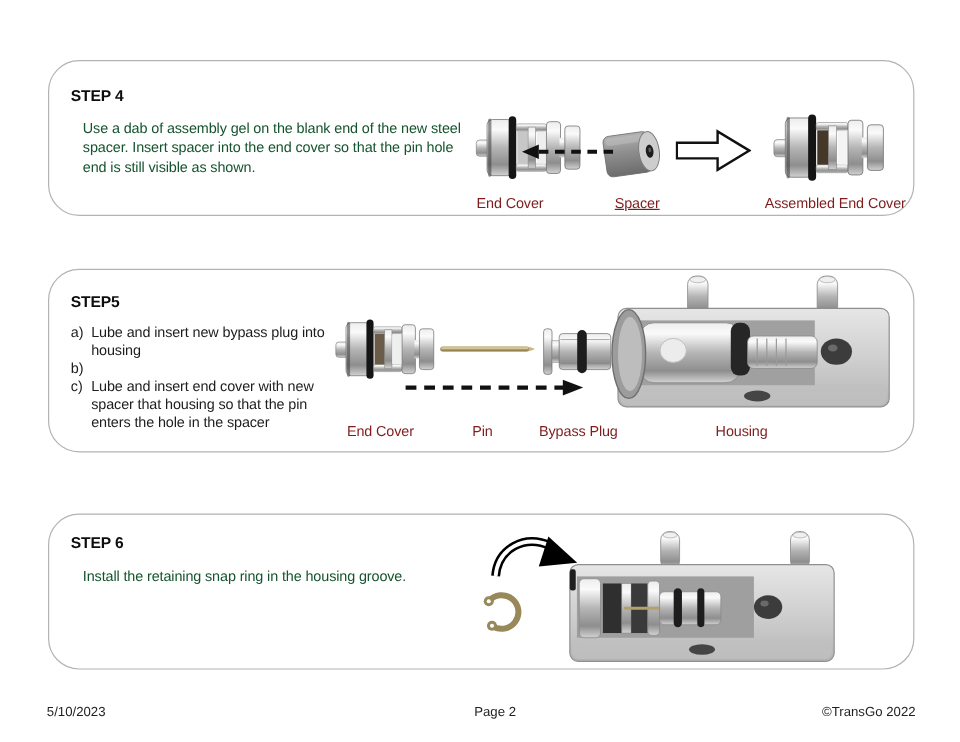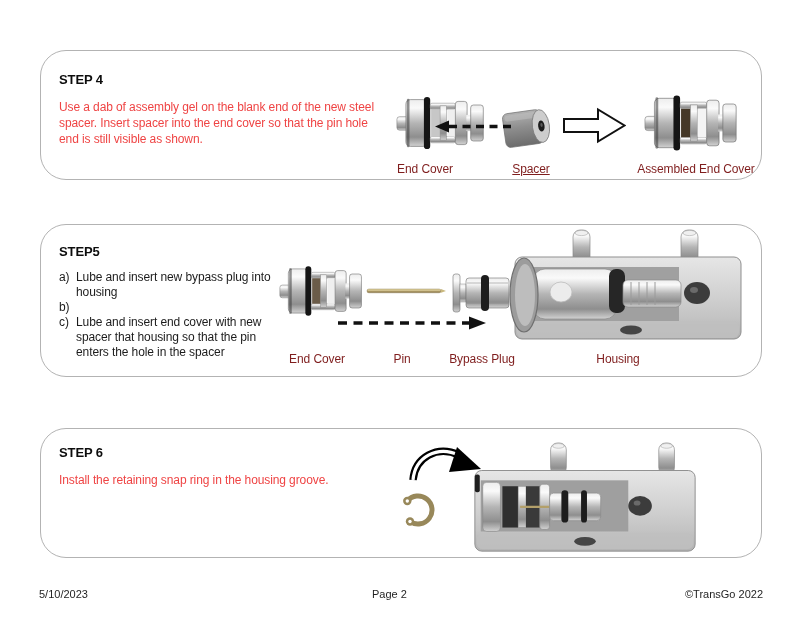--- a/index.html
+++ b/index.html
@@ -15,40 +15,40 @@
   #box-step5{top:224px;height:153px;}
   #box-step6{top:428px;height:130px;}
   .step-title{
     position:absolute;left:18px;margin:0;font-size:13px;font-weight:bold;
     color:#0d0d0d;letter-spacing:-0.1px;
   }
   #box-step4 .step-title{top:21px;}
   #box-step5 .step-title{top:19px;}
   #box-step6 .step-title{top:16px;}
   .step-body{
-    position:absolute;left:18px;font-size:12px;line-height:16px;
-    color:#ef4444;white-space:pre-line;letter-spacing:-0.1px;
+    position:absolute;left:28px;font-size:12px;line-height:16px;
+    color:#14532d;white-space:pre-line;letter-spacing:-0.1px;
   }
   #box-step4 .step-body{top:48px;}
   #box-step6 .step-body{top:43px;}
   .step-list{position:absolute;left:18px;top:45px;font-size:12px;line-height:15px;letter-spacing:-0.1px;}
   .step-list .row{display:flex;}
   .step-list .marker{width:17px;flex:0 0 17px;}
   .step-list .itext{white-space:pre-line;}
   .fig{position:absolute;}
   .fig svg{display:block;width:100%;height:100%;}
   .part-label{
     position:absolute;font-size:12px;color:#7f1d1d;white-space:nowrap;
     transform:translateX(-50%);letter-spacing:-0.1px;
   }
   #box-step4 .part-label{top:111px;}
   #box-step5 .part-label{top:127px;}
   .footer-item{position:absolute;font-size:11px;color:#1f1f1f;top:588px;}
   .footer-date{left:39px;}
-  .footer-page{left:372px;width:70px;text-align:left;}
+  .footer-page{left:360px;width:70px;text-align:right;}
   .footer-copy{right:37px;}
   .defs-holder{position:absolute;width:0;height:0;overflow:hidden;}
 </style>
 </head>
 <body>
 
 <div class="page">
 
   <svg class="defs-holder" aria-hidden="true">
     <defs>

